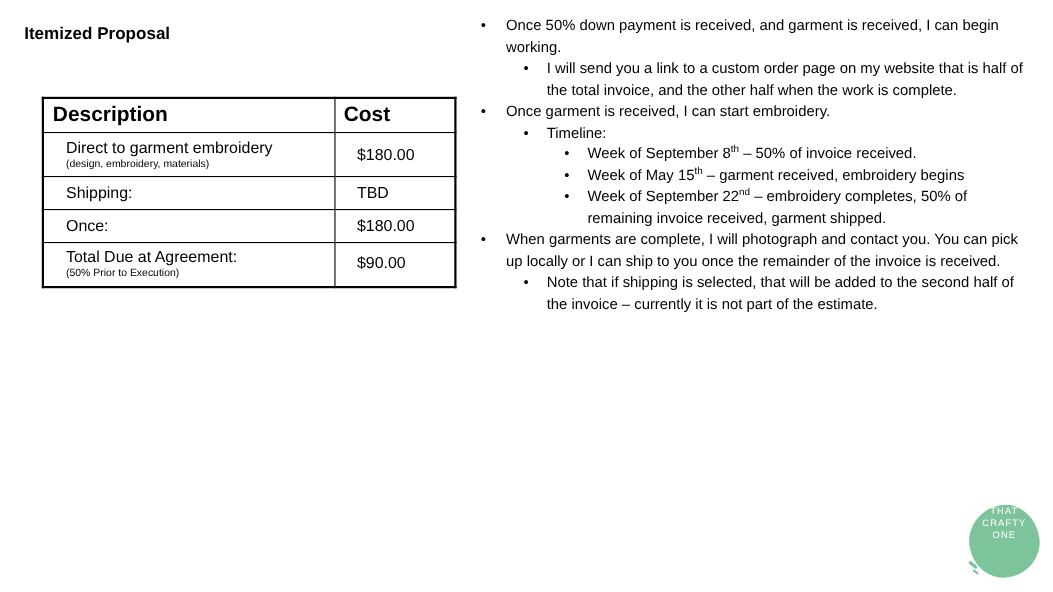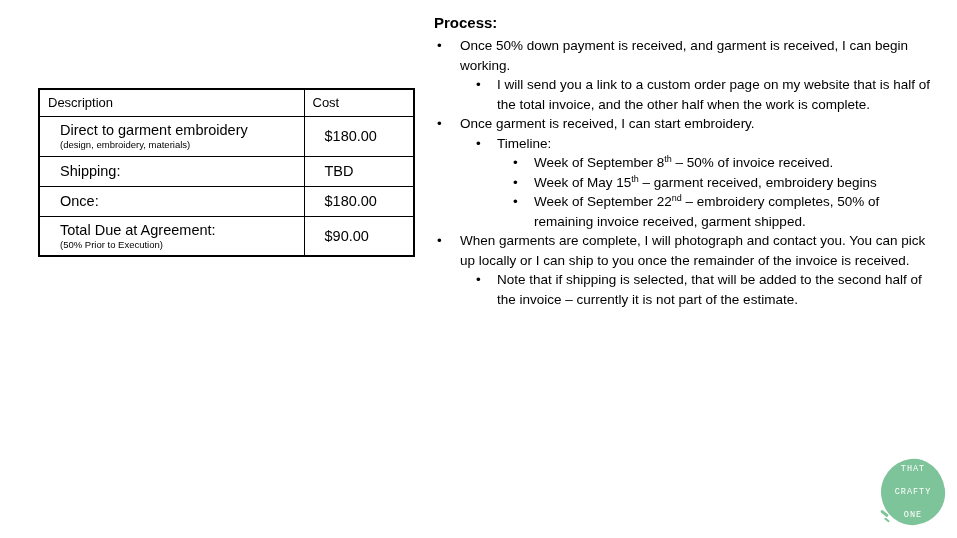--- a/index.html
+++ b/index.html
@@ -24,21 +24,21 @@
     position:absolute; left:38px; top:88px;
     width:375px;
     border-collapse:collapse;
     table-layout:fixed;
   }
   .proposal-table, .proposal-table th, .proposal-table td {
     border:1.5px solid #000;
   }
   .proposal-table { border-width:2px; }
   .proposal-table th {
-    text-align:left; font-size:13px; font-weight:400;
+    text-align:left; font-size:19px; font-weight:700;
     padding:4px 8px; height:27px;
   }
   .proposal-table td {
     vertical-align:middle;
     font-size:14.5px;
     padding:5px 20px;
   }
   .col-desc { width:265px; }
   .col-cost { width:110px; }
   .cell-sub {
@@ -85,32 +85,32 @@
   .logo-speck-1 {
     position:absolute; left:-1px; bottom:10px; width:9px; height:3px;
     background:#7ec49a; border-radius:2px; transform:rotate(38deg);
   }
   .logo-speck-2 {
     position:absolute; left:3px; bottom:4px; width:6px; height:2px;
     background:#7ec49a; border-radius:2px; transform:rotate(38deg);
   }
   .logo-text {
     position:absolute; inset:0;
-    display:flex; flex-direction:column; align-items:center; justify-content:center;
+    display:flex; flex-direction:column; align-items:center; 
     color:#ffffff; text-transform:uppercase;
     font-size:8.5px; line-height:11px; letter-spacing:1px;
-    font-family:Liberation Mono, monospace;
-    gap:12px;
+    font-family:Liberation Sans, sans-serif;
   }
 </style>
 </head>
 <body>
 
 <div class="slide">
 
+  <h1 class="title">Itemized Proposal</h1>
 
   <table class="proposal-table">
     <colgroup>
         <col class="col-desc">
         <col class="col-cost">
       </colgroup>
     <thead>
       <tr>
         <th>Description</th>
         <th>Cost</th>
@@ -140,21 +140,20 @@
         <td>
           <div>Total Due at Agreement:</div>
           <div class="cell-sub">(50% Prior to Execution)</div>
         </td>
         <td>$90.00</td>
       </tr>
     </tbody>
   </table>
 
   <section class="process">
-    <h2 class="process-heading">Process:</h2>
 
     <div class="bullet l1">
       <span class="marker">•</span>
       <span class="btext">Once 50% down payment is received, and garment is received, I can begin working.</span>
     </div>
     <div class="bullet l2">
       <span class="marker">•</span>
       <span class="btext">I will send you a link to a custom order page on my website that is half of the total invoice, and the other half when the work is complete.</span>
     </div>
     <div class="bullet l1">

